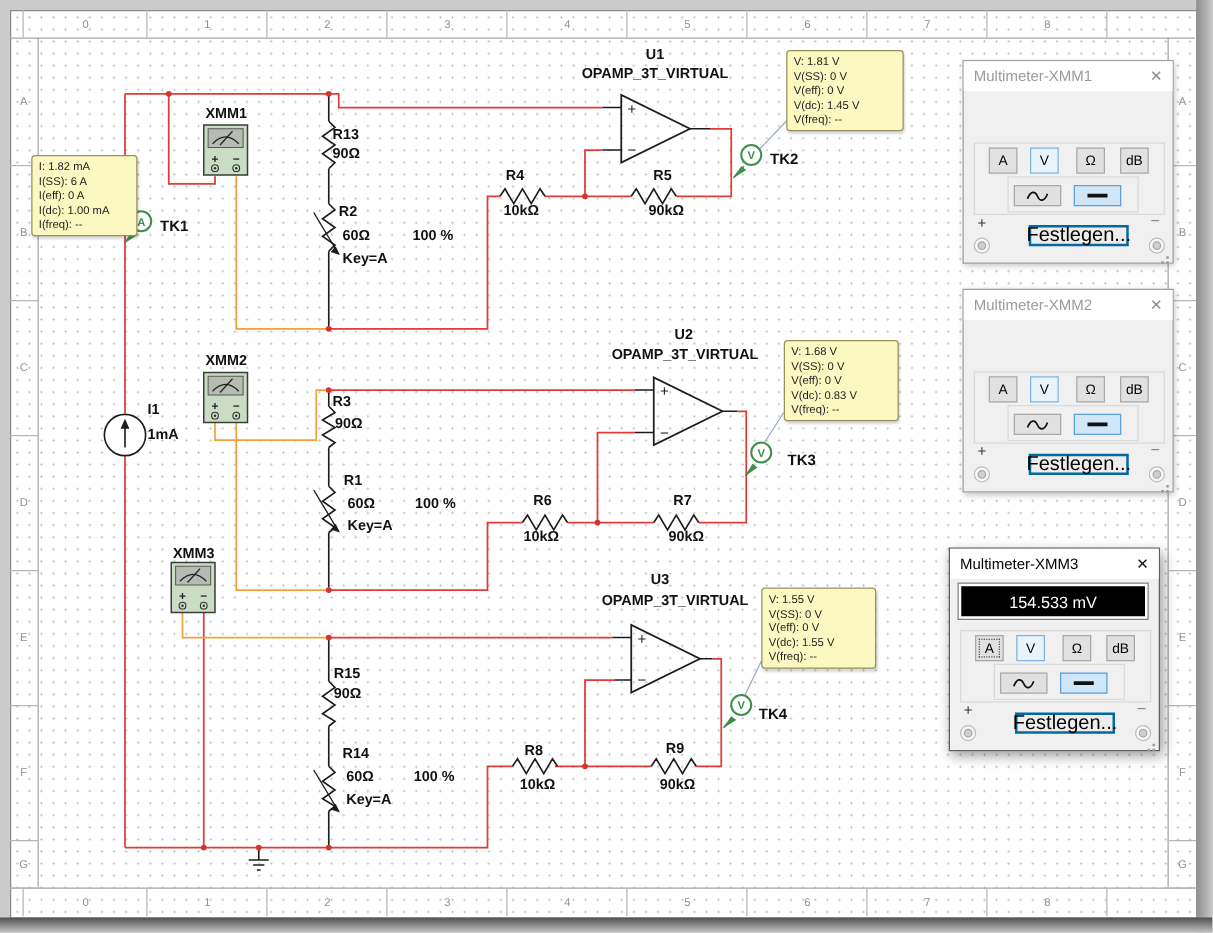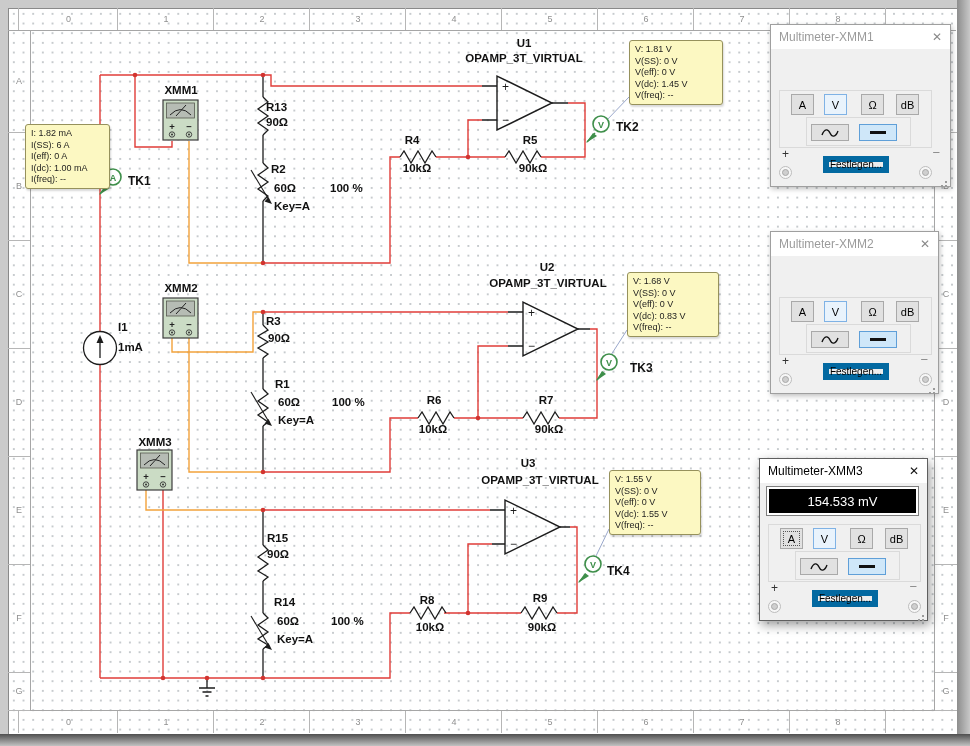--- a/index.html
+++ b/index.html
@@ -32,43 +32,43 @@
   .oppm{font-size:12px;fill:#1c1c1c;}
   .mpm{font-size:9.5px;font-weight:bold;fill:#222;text-anchor:middle;}
   .probe-letter{font-size:9px;font-weight:bold;fill:#3e8f4a;text-anchor:middle;}
   
   .note{position:absolute;background:#fcf8c2;border:1px solid #96915c;border-radius:3px;
         padding:3px 5px 2px 5px;font-size:9px;line-height:11.6px;color:#1d1d1d;z-index:6;
         box-shadow:1px 2px 2px rgba(0,0,0,0.15);}
   
   .panel{position:absolute;width:167px;height:161px;background:#f0f0f0;border:1px solid #9f9f9f;
          z-index:10;box-shadow:1px 2px 5px rgba(0,0,0,0.25);font-size:11px;}
-  .panel.active{border:1px solid #5f5f5f;box-shadow:2px 4px 10px rgba(0,0,0,0.4);margin-top:20px;}
+  .panel.active{border:1px solid #5f5f5f;box-shadow:2px 4px 10px rgba(0,0,0,0.4);}
   .p-title{position:absolute;left:0;top:0;right:0;height:24px;background:#fff;display:flex;
            align-items:center;justify-content:space-between;padding:0 8px;box-sizing:border-box;}
   .p-title-text{font-size:12px;color:#9b9b9b;}
   .panel.active .p-title-text{color:#000;}
   .p-close{font-size:12px;color:#8a8a8a;cursor:default;}
   .panel.active .p-close{color:#111;}
   .p-display{position:absolute;left:6px;top:27px;width:153px;height:30px;background:#fff;
              border:1px solid #7e7e7e;box-sizing:border-box;padding:2px;}
   .p-display-inner{width:100%;height:100%;background:#000;color:#fff;display:flex;
              align-items:center;justify-content:center;font-size:13px;}
   .p-group{position:absolute;left:8px;top:65px;width:151px;height:56px;border:1px solid #dadada;}
   .p-wavebox{position:absolute;left:35px;top:92px;width:103px;height:27px;border:1px solid #dadada;}
   .p-btn{position:absolute;width:23px;height:21px;background:#e1e1e1;border:1px solid #a9a9a9;
          font-size:11px;color:#000;display:flex;align-items:center;justify-content:center;
          font-family:"Liberation Sans",sans-serif;}
   .p-btn.sel{background:#e9f3fc;border:1px solid #7fb2e5;}
   .p-wbtn{position:absolute;width:38px;height:17px;background:#e1e1e1;border:1px solid #a9a9a9;
           display:flex;align-items:center;justify-content:center;}
   .p-wbtn.sel{background:#cfe7f9;border:1px solid #5f9fd8;}
   .p-dash{width:16px;height:2.5px;background:#111;}
-  .p-set{position:absolute;left:52px;top:131px;width:66px;height:17px;background:#ededed;
-         border:6px solid #0369a1;font-size:10px;display:flex;align-items:center;justify-content:center;}
+  .p-set{position:absolute;left:52px;top:131px;width:80px;height:17px;background:#ededed;
+         border:2px solid #0369a1;font-size:16px;display:flex;align-items:center;justify-content:center;}
   .p-plus{position:absolute;left:11px;top:122px;font-size:12px;color:#333;}
   .p-minus{position:absolute;right:10px;top:120px;font-size:13px;color:#888;}
   .p-term{position:absolute;top:141px;width:11px;height:11px;border-radius:50%;
           border:1px solid #bdbdbd;background:#f7f7f7;display:flex;align-items:center;justify-content:center;}
   .p-term-in{width:5px;height:5px;border-radius:50%;background:#cfcfcf;border:1px solid #a8a8a8;}
   .p-grip{position:absolute;right:3px;bottom:3px;width:2px;height:2px;background:#9a9a9a;
           box-shadow:-4px 4px 0 0 #9a9a9a,0 4px 0 0 #9a9a9a;}
   .panel.active .p-btn.focused{outline:1px dotted #555;outline-offset:-4px;}
 </style>
 </head>
@@ -382,21 +382,21 @@
     </div>
   <div class="note" style="left:609px;top:470px;width:80px">
       <div class="note-line">V: 1.55 V</div>
       <div class="note-line">V(SS): 0 V</div>
       <div class="note-line">V(eff): 0 V</div>
       <div class="note-line">V(dc): 1.55 V</div>
       <div class="note-line">V(freq): --</div>
     </div>
 
   <div id="panels">
-      <div class="panel" style="left: 770px; top: 24px; padding-left: 12px;">
+      <div class="panel" style="left: 770px; top: 48px;">
   <div class="p-title">
     <span class="p-title-text">Multimeter-XMM1</span>
     <span class="p-close">✕</span>
   </div>
   <div class="p-group"></div>
   <div class="p-wavebox"></div>
         <button class="p-btn" style="left:20px;top:69px">A</button>
         <button class="p-btn sel" style="left:53px;top:69px">V</button>
         <button class="p-btn" style="left:90px;top:69px">Ω</button>
         <button class="p-btn" style="left:125px;top:69px">dB</button>

